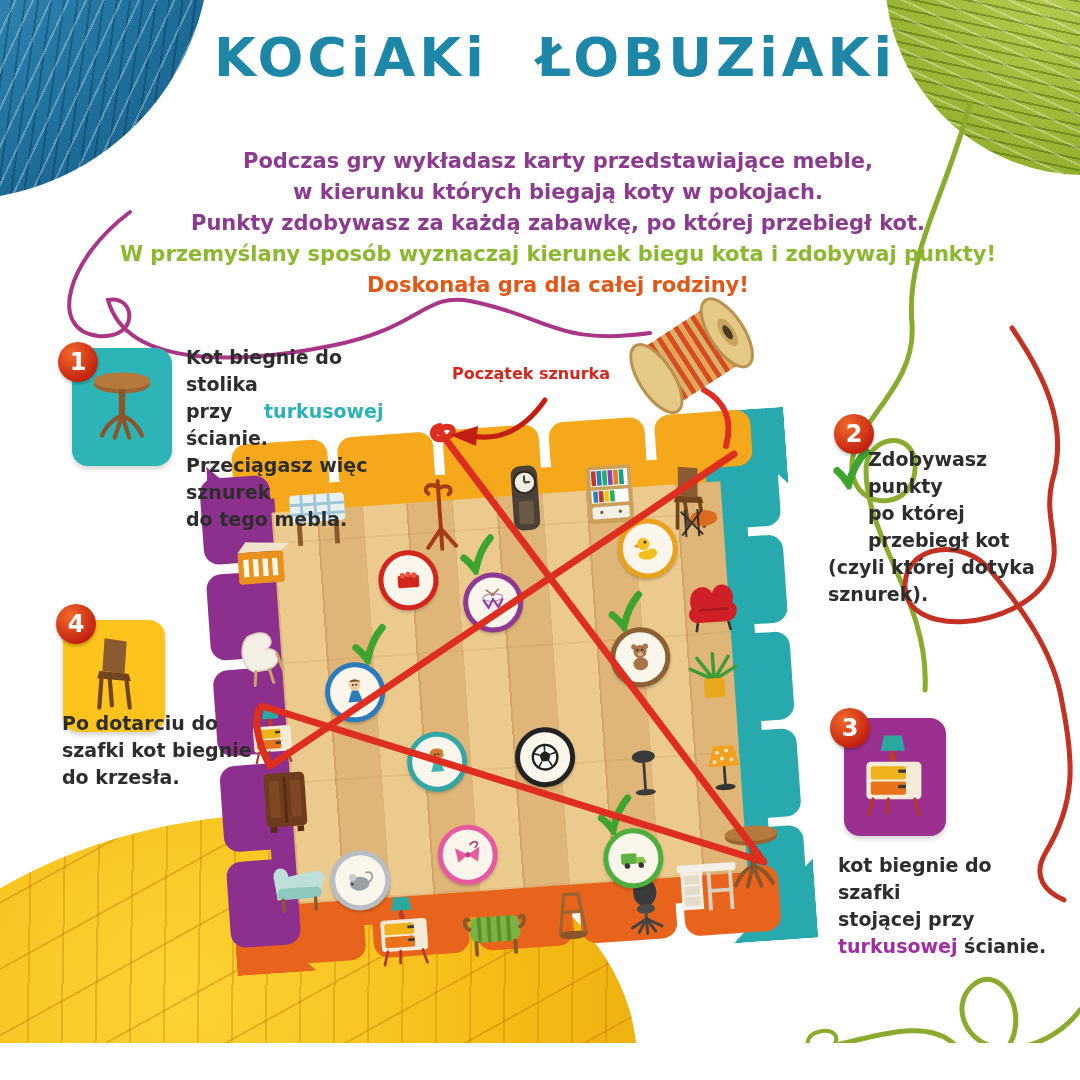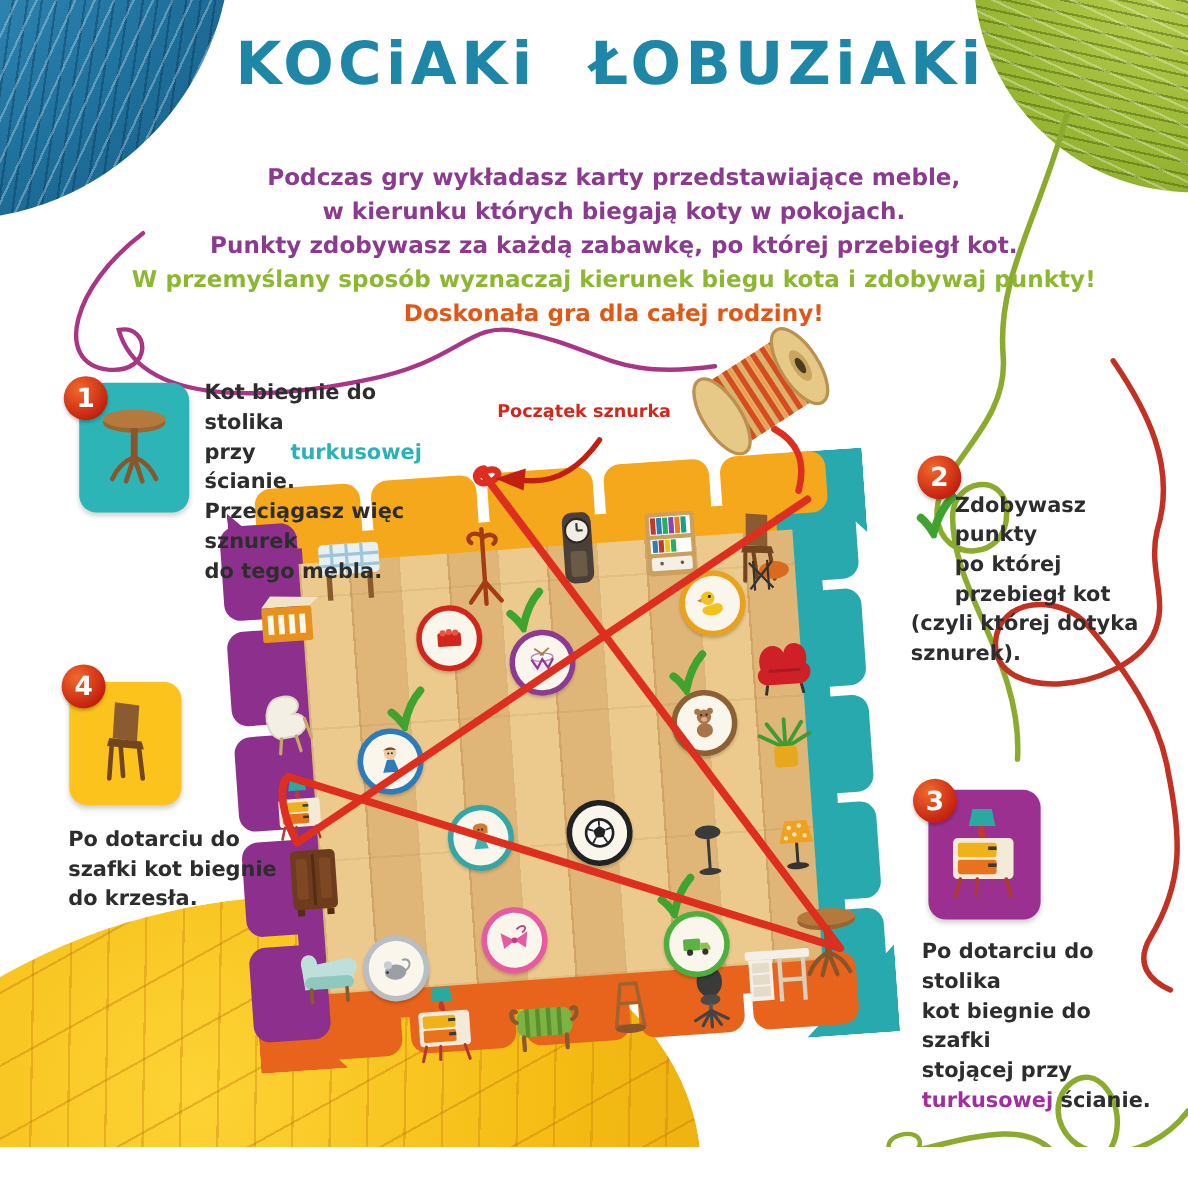--- a/index.html
+++ b/index.html
@@ -529,37 +529,36 @@
           <rect x="43" y="35" width="7" height="3" fill="#3a3a3a"></rect>
           <rect x="43" y="49" width="7" height="3" fill="#3a3a3a"></rect>
           <g stroke="#b03a2e" stroke-width="3" stroke-linecap="round">
             <line x1="20" y1="62" x2="16" y2="76"></line>
             <line x1="58" y1="62" x2="62" y2="76"></line>
             <line x1="34" y1="62" x2="33" y2="75"></line>
           </g>
         </svg></span>
   </div>
   <div class="abs callout-text" style="left:838px;top:852px;width:220px;">
-      <div class="rline"><span>Po dotarciu do stolika</span></div>
       <div class="rline"><span>kot biegnie do szafki</span></div>
       <div class="rline"><span>stojącej przy</span></div>
       <div class="rline"><span style="color: rgb(162, 45, 158);">turkusowej</span><span> ścianie.</span></div>
     </div>
 
   <div class="badge" style="left:56px;top:604px;">4</div>
   <div class="card" style="left: 63px; top: 620px; width: 102px; height: 112px; background: rgb(252, 195, 29);">
     <span><svg viewBox="0 0 80 80" width="84" height="84">
           <path d="M31 6 L52 9 L50 40 L29 37 Z" fill="#8a5a30"></path>
           <path d="M26 37 L54 40 L56 47 L24 44 Z" fill="#73451f"></path>
           <g stroke="#73451f" stroke-width="4" stroke-linecap="round">
             <line x1="28" y1="45" x2="26" y2="72"></line>
             <line x1="52" y1="47" x2="55" y2="72"></line>
             <line x1="36" y1="45" x2="38" y2="70"></line>
           </g>
         </svg></span>
   </div>
-  <div class="abs callout-text" style="left:62px;top:750px;width:190px;">
+  <div class="abs callout-text" style="left:62px;top:710px;width:190px;">
       <div class="rline"><span>Po dotarciu do</span></div>
       <div class="rline"><span>szafki kot biegnie</span></div>
       <div class="rline"><span>do krzesła.</span></div>
     </div>
 
 </div>
 
 </body></html>

